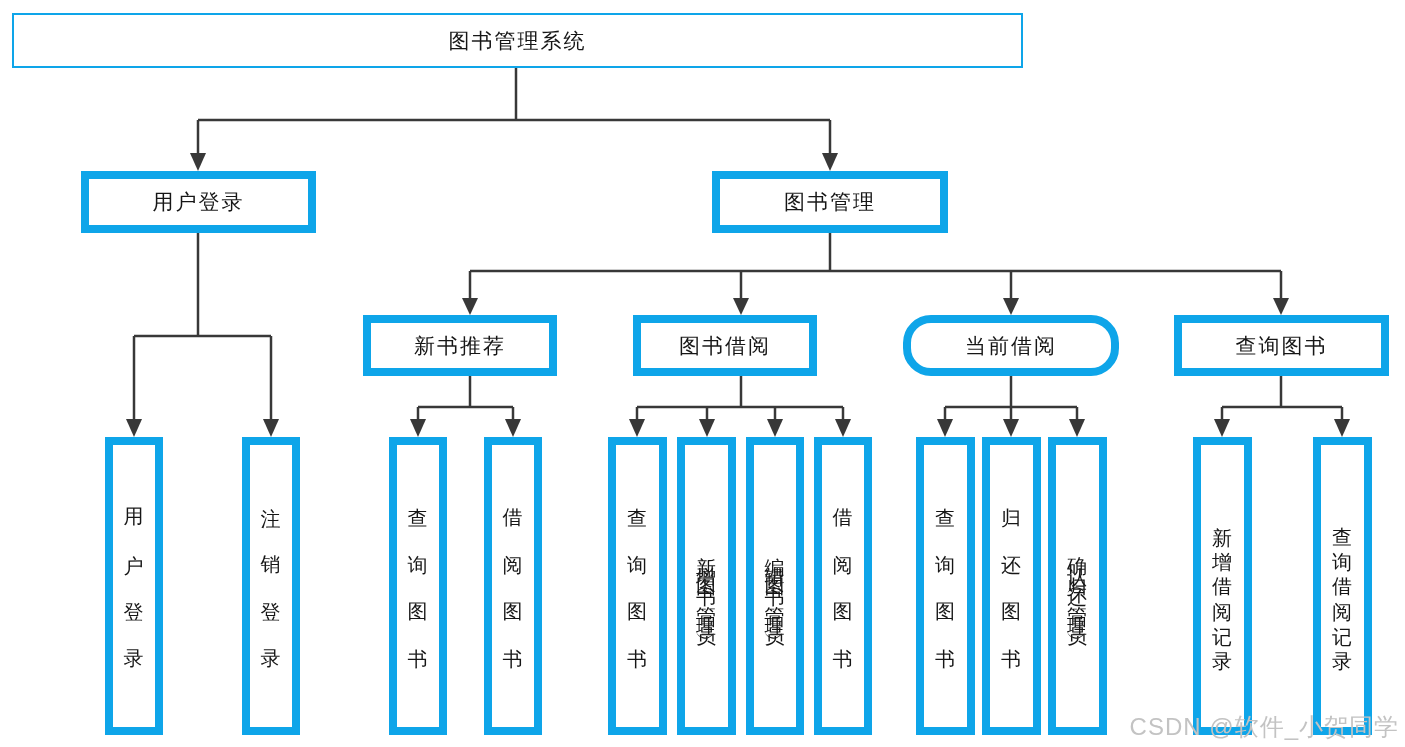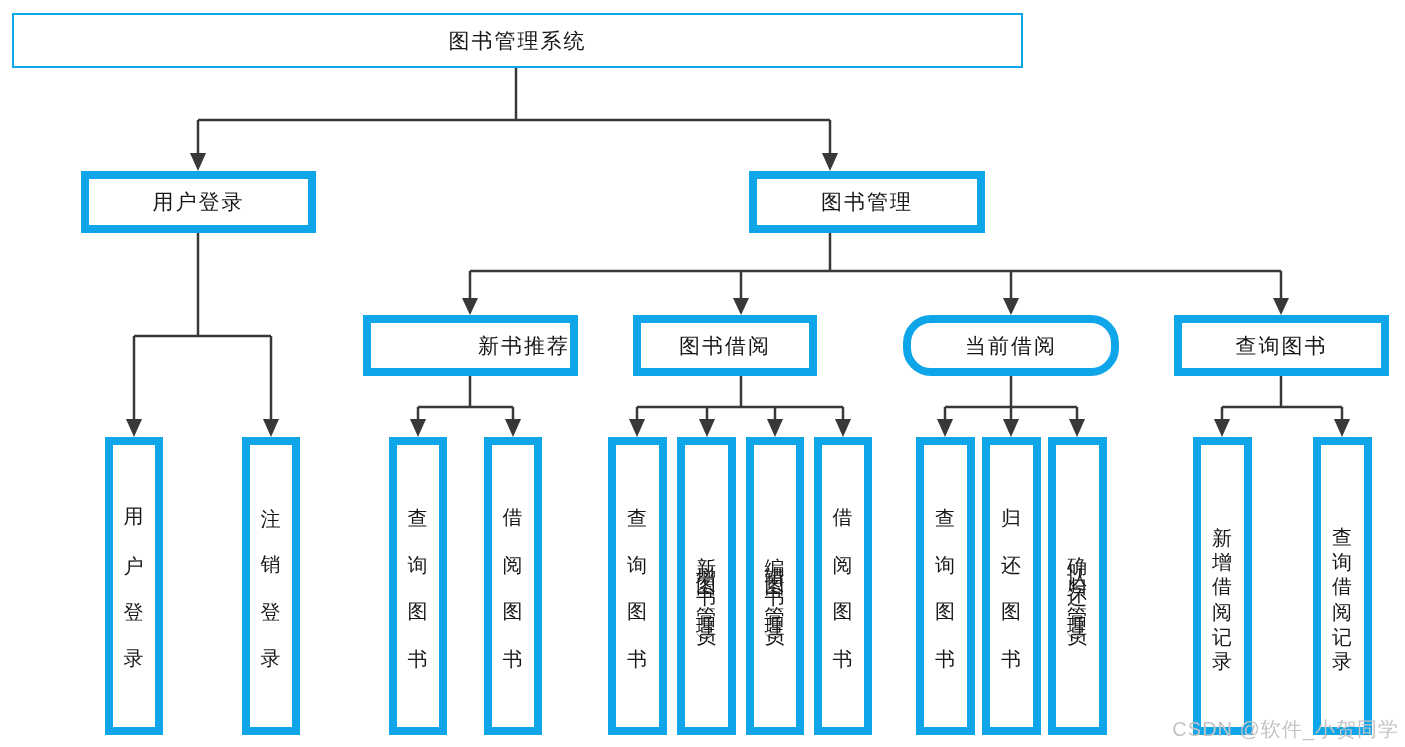--- a/index.html
+++ b/index.html
@@ -28,21 +28,21 @@
   .leaf .vtext {
     writing-mode: vertical-rl;
     text-orientation: mixed;
     font-size: 20px;
     line-height: 1.0;
     white-space: nowrap;
   }
   .watermark {
     position: absolute;
     z-index: 3;
-    font-size: 20px;
+    font-size: 24px;
     color: #c3c3c3;
     letter-spacing: 1px;
     white-space: nowrap;
   }
 </style>
 </head>
 <body>
 
 <div class="canvas">
 
@@ -115,25 +115,25 @@
     </g>
   </svg>
 
   <div class="node h-node root-node" style="left:12px; top:13px; width:1011px; height:55px;">
     <span>图书管理系统</span>
   </div>
 
   <div class="node h-node" style="left:81px; top:171px; width:235px; height:62px;">
     <span>用户登录</span>
   </div>
-  <div class="node h-node" style="left:712px; top:171px; width:236px; height:62px;margin-left:37px;">
+  <div class="node h-node" style="left:712px; top:171px; width:236px; height:62px;">
     <span>图书管理</span>
   </div>
 
-  <div class="node h-node" style="left:363px; top:315px; width:215px; height:61px;justify-content:flex-end;">
+  <div class="node h-node" style="left:363px; top:315px; width:194px; height:61px;">
     <span>新书推荐</span>
   </div>
   <div class="node h-node" style="left:633px; top:315px; width:184px; height:61px;">
     <span>图书借阅</span>
   </div>
   <div class="node h-node" style="left:903px; top:315px; width:216px; height:61px;border-radius:28px;">
     <span>当前借阅</span>
   </div>
   <div class="node h-node" style="left:1174px; top:315px; width:215px; height:61px;">
     <span>查询图书</span>

